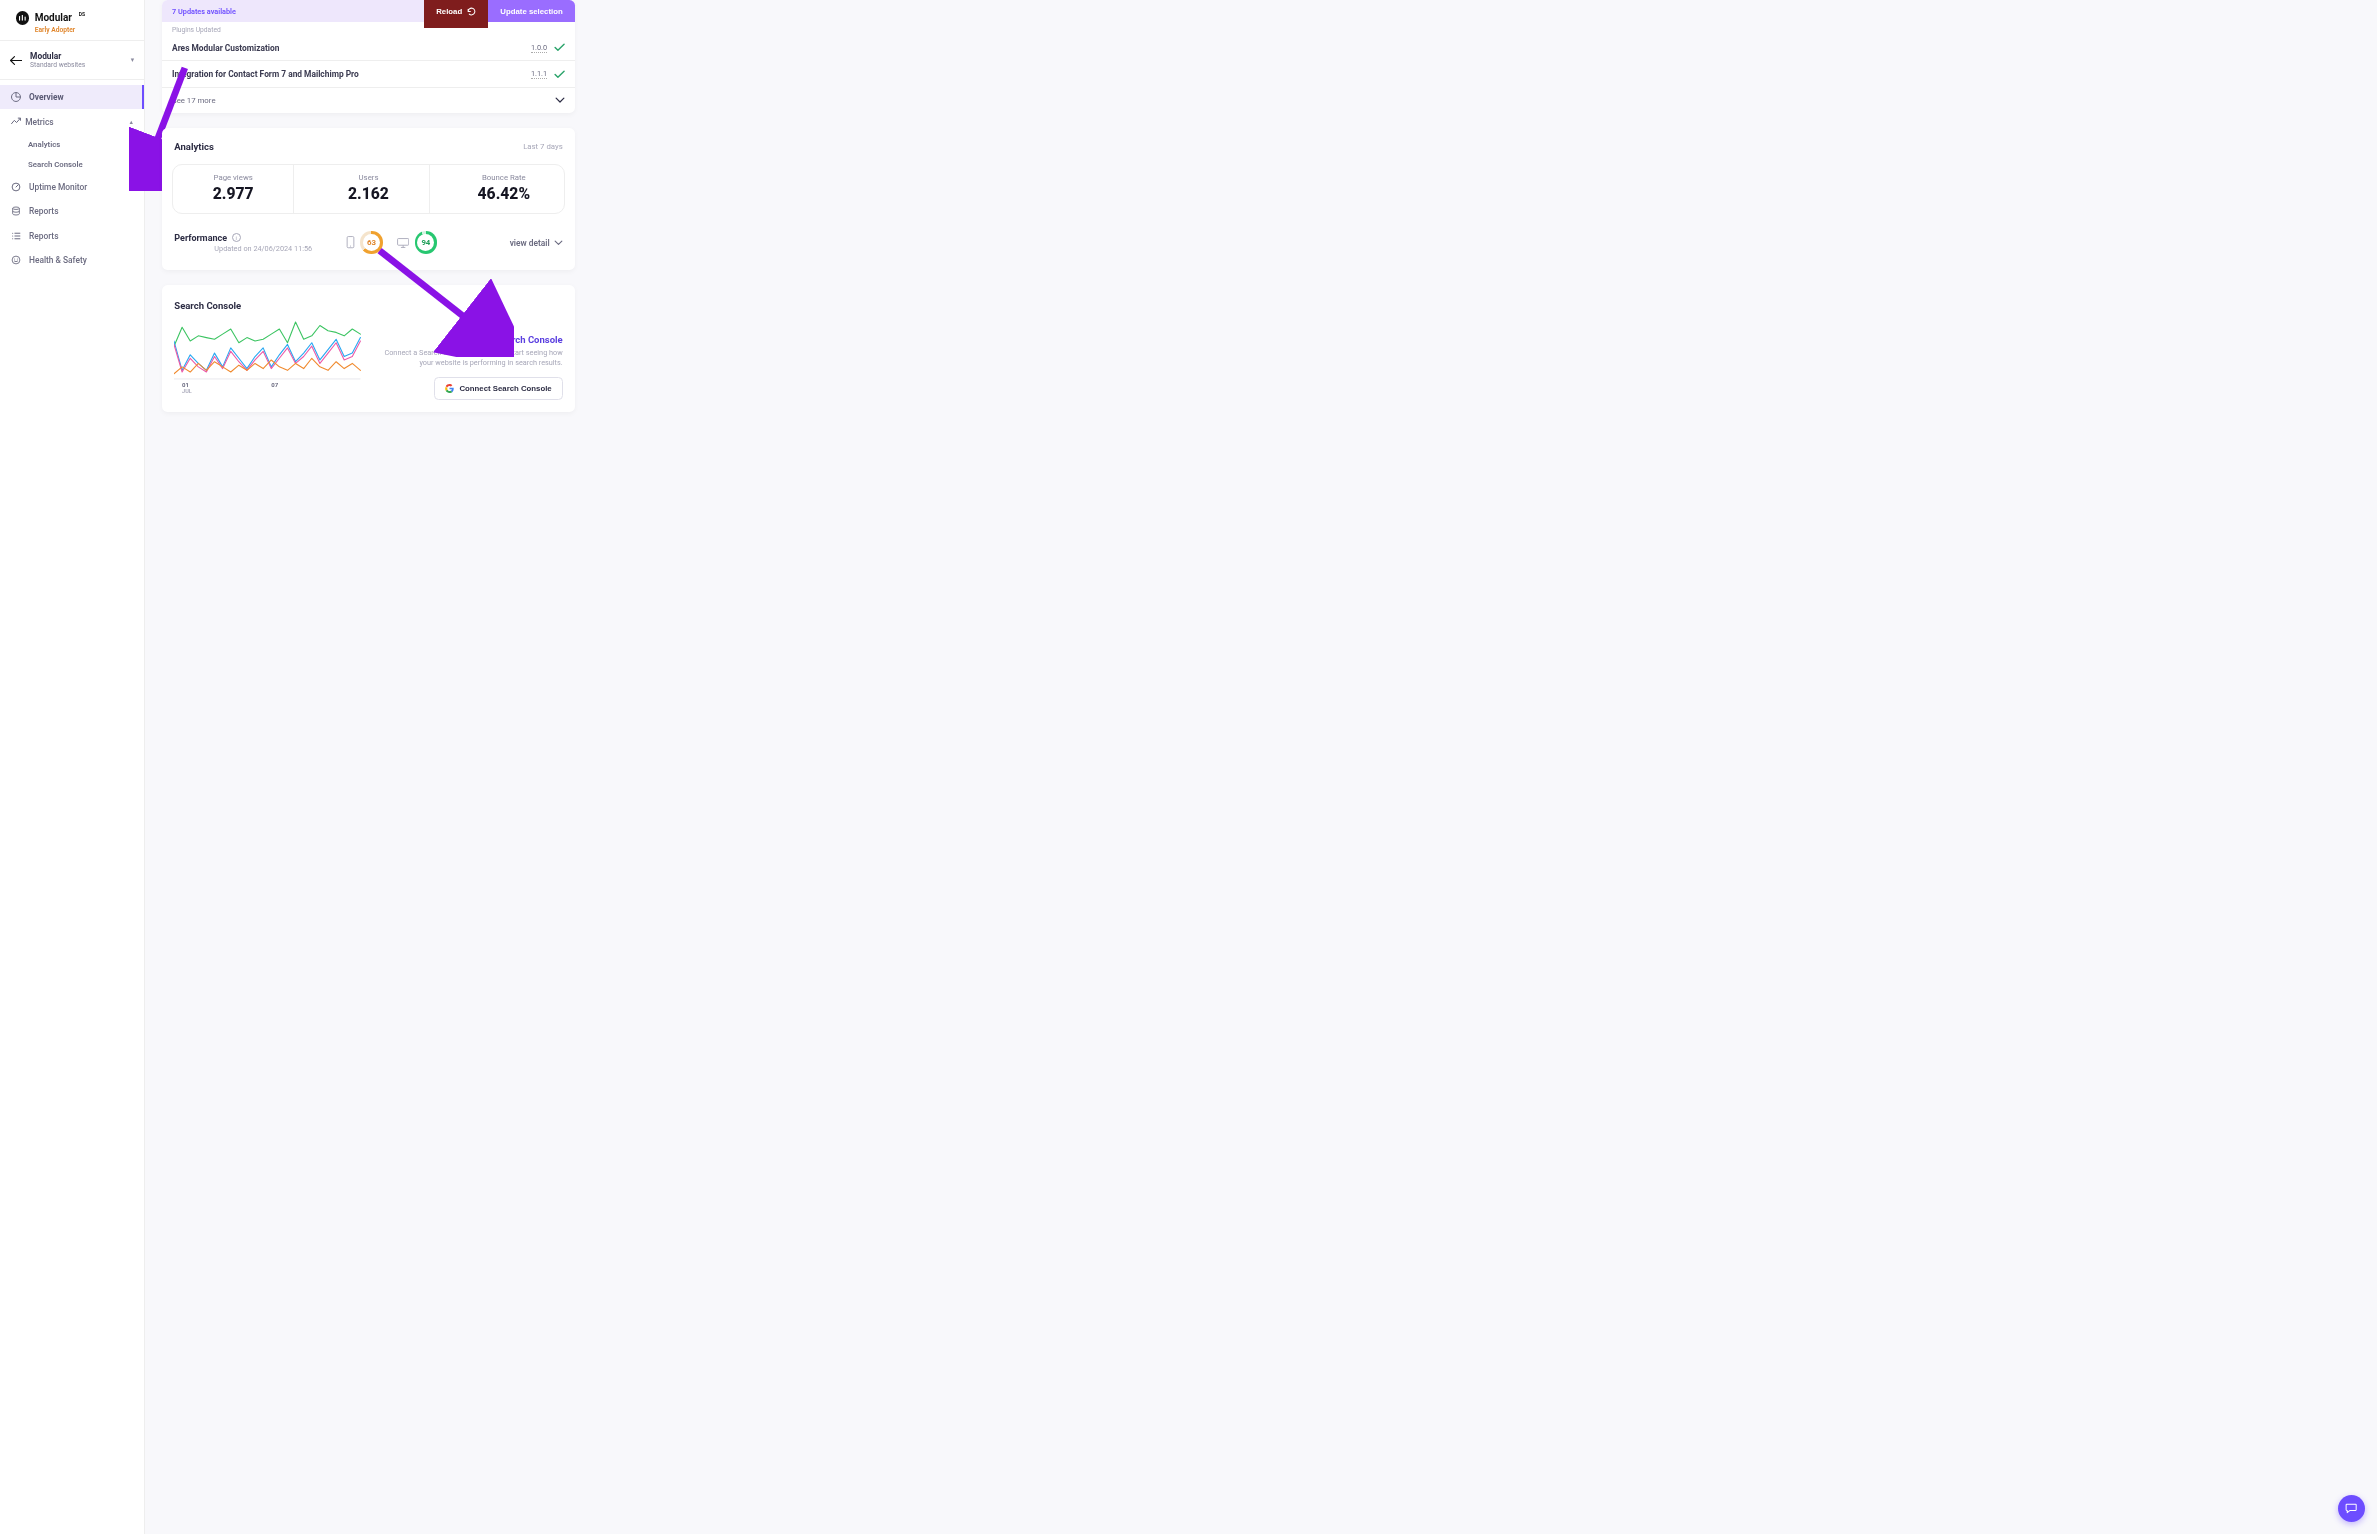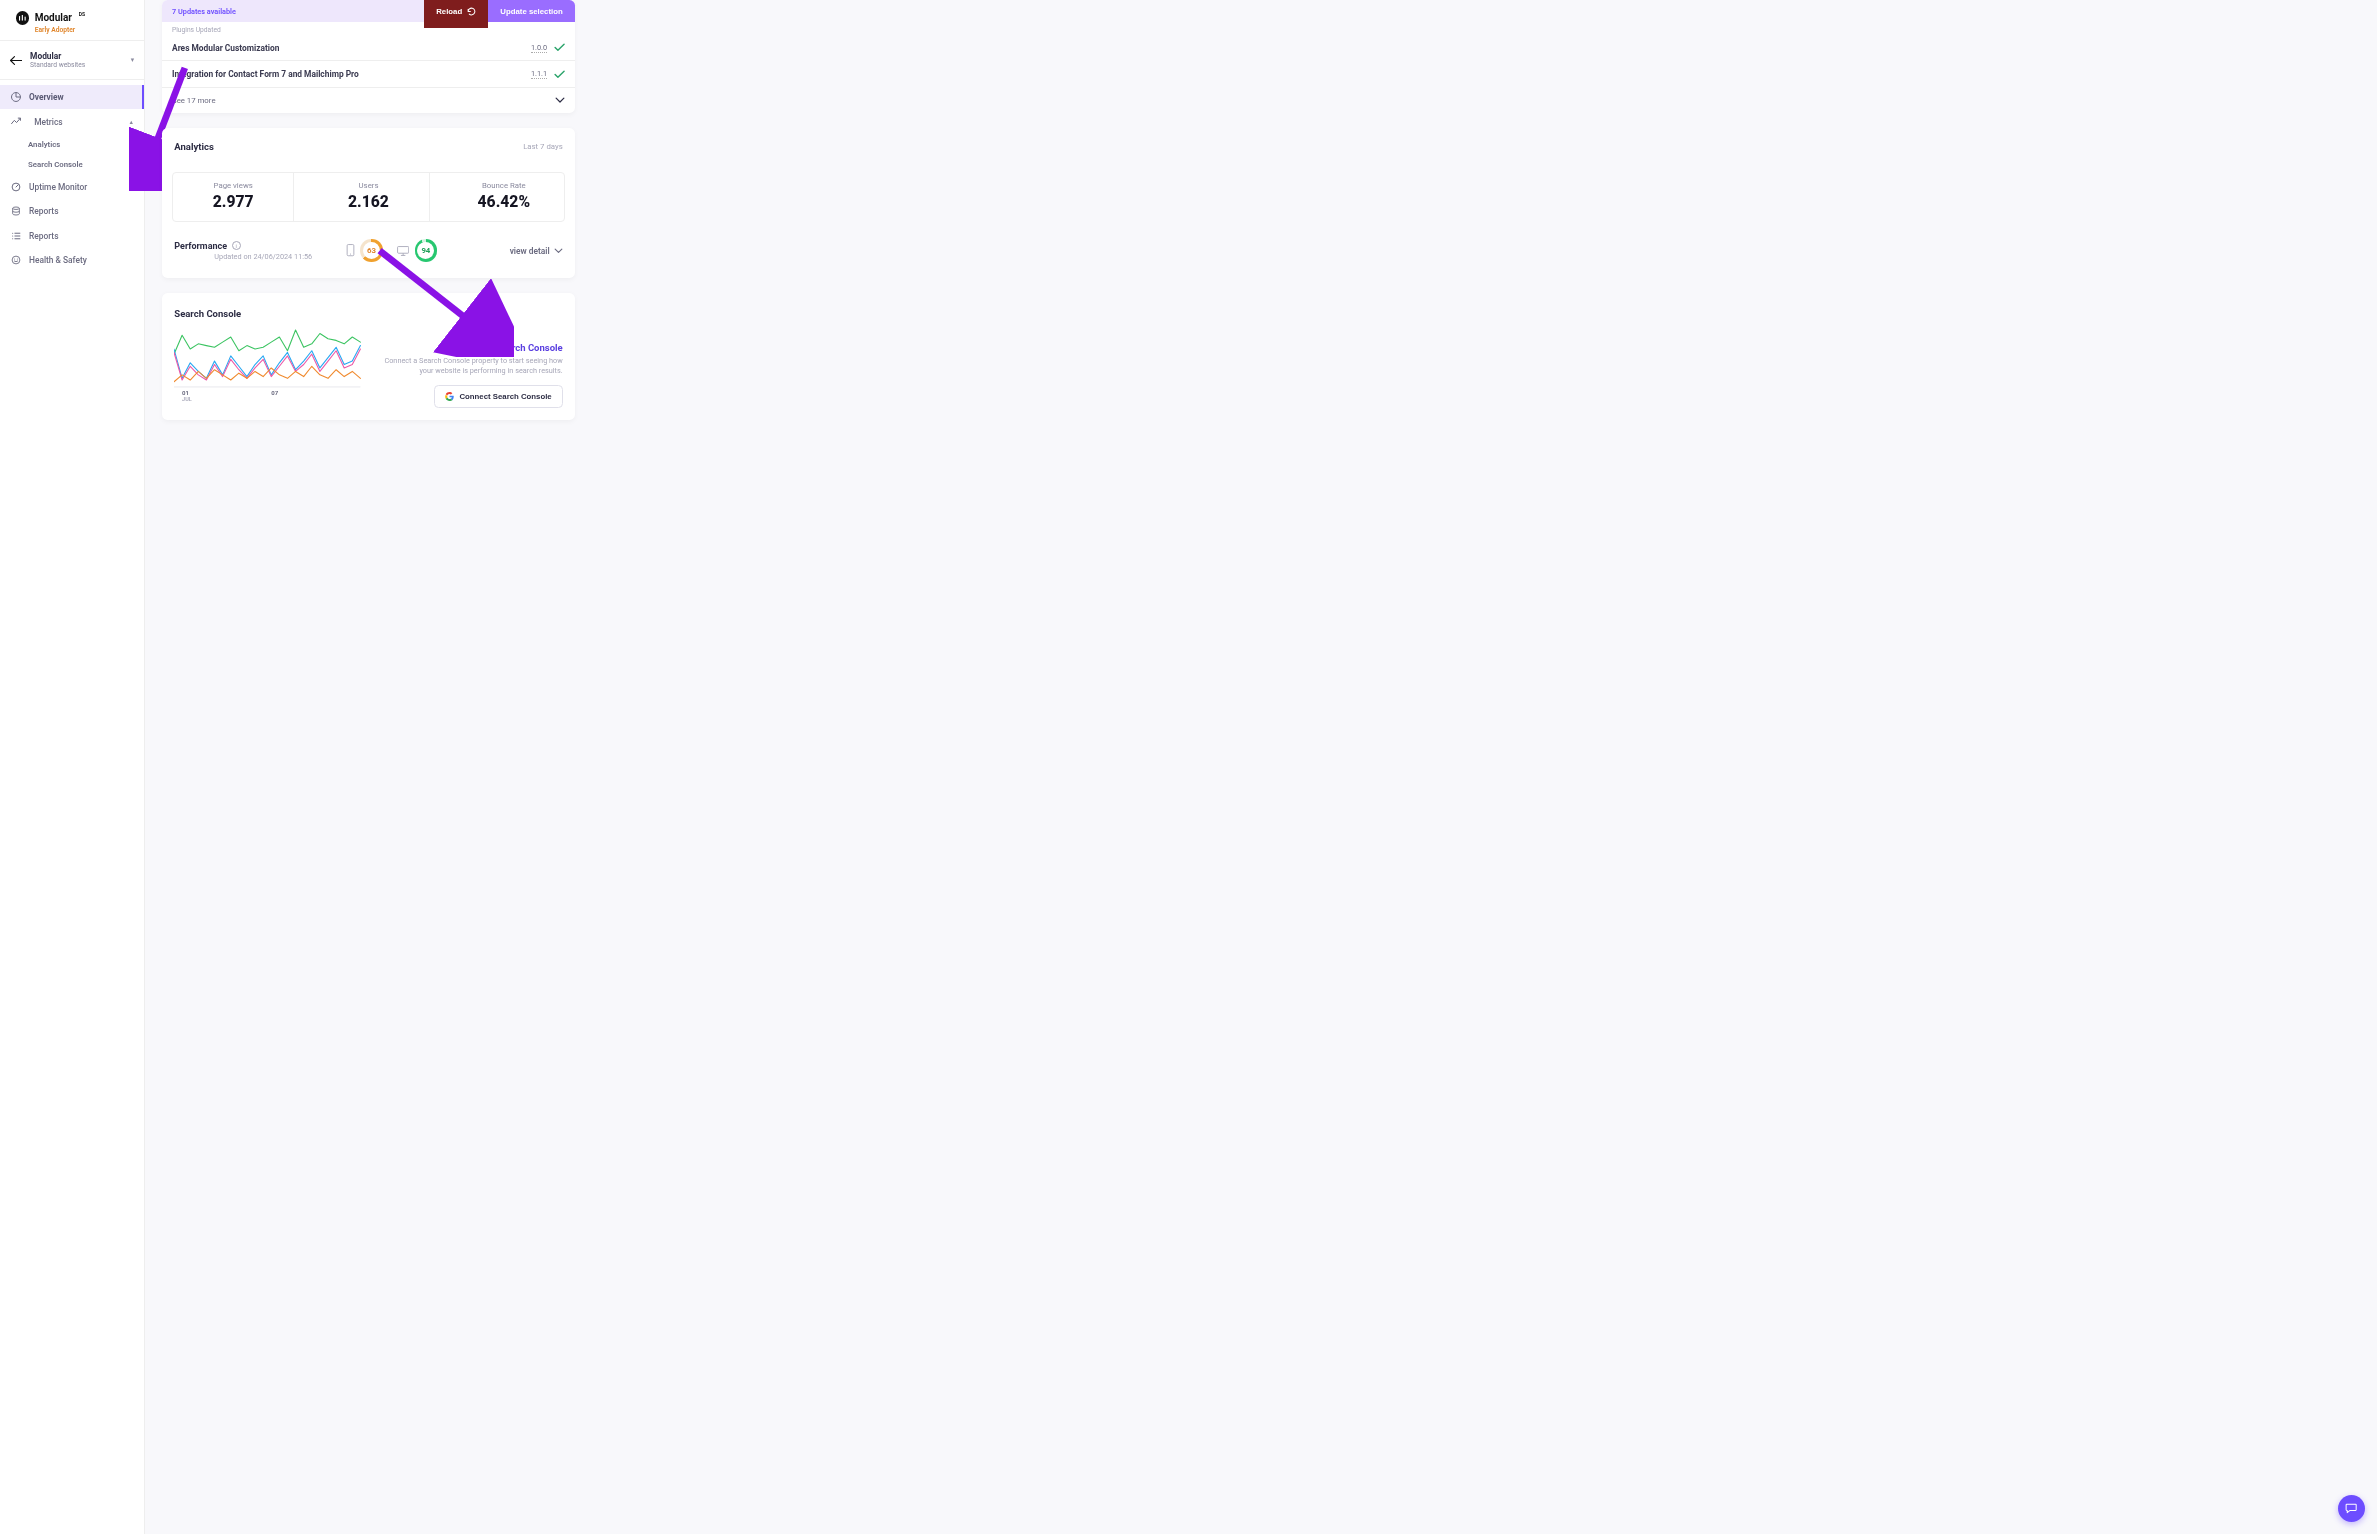--- a/index.html
+++ b/index.html
@@ -56,21 +56,21 @@
 }
 .nav-item.active {
   background: #efebfb;
   color: #5a5a75;
   font-weight: 700;
   border-right: 2.2px solid #6d4dff;
 }
 .nav-item .ico { width: 11.2px; height: 11.2px; display: flex; align-items: center; justify-content: center; }
 .nav-item.sub { padding-left: 28px; font-size: 7.8px; font-weight: 600; color: #6b6b80; padding-top: 5.6px; padding-bottom: 5.6px;}
 .nav-item.parent { justify-content: space-between; }
-.nav-item .label-row { display: flex; align-items: center; gap: 13px; }
+.nav-item .label-row { display: flex; align-items: center; gap: 4px; }
 .caret { font-size: 5.6px; color: #8a8a9e; }
 
 
 .main { flex: 1; padding: 0 17px 22.4px 17px; max-width: 447px; }
 .card {
   background: #fff;
   border-radius: 5.6px;
   box-shadow: 0 1.1px 5.6px rgba(0,0,0,0.04);
   margin-bottom: 15.7px;
 }
@@ -108,22 +108,22 @@
 .see-more .chev-down { font-size: 9px; color: #3a3a50; font-weight: 700; }
 
 
 .analytics-head {
   display: flex; justify-content: space-between; align-items: center;
   padding: 12.3px 12.3px 7.8px 12.3px;
 }
 .analytics-head h3 { font-size: 9.5px; font-weight: 700; color: #2d2d44; }
 .last7 { color: #a7a7b8; font-size: 7.8px; }
 .stat-grid {
-  display: flex; margin: 13px 10px 0 10px;
-  border: 0.6px solid #eee; border-radius: 4px; gap: 14px;
+  display: flex; margin: 5px 10px 0 10px;
+  border: 0.6px solid #eee; border-radius: 10px; gap: 14px;
 }
 .stat {
   flex: 1; text-align: center; padding: 7.8px 0 10px 0;
   border-right: 0.6px solid #eee;
 }
 .stat:last-child { border-right: none; }
 .stat-label { font-size: 7.8px; color: #8a8a9e; margin-bottom: 2.2px; }
 .stat-val { font-size: 15.7px; font-weight: 800; color: #151522; }
 
 .perf-row {

